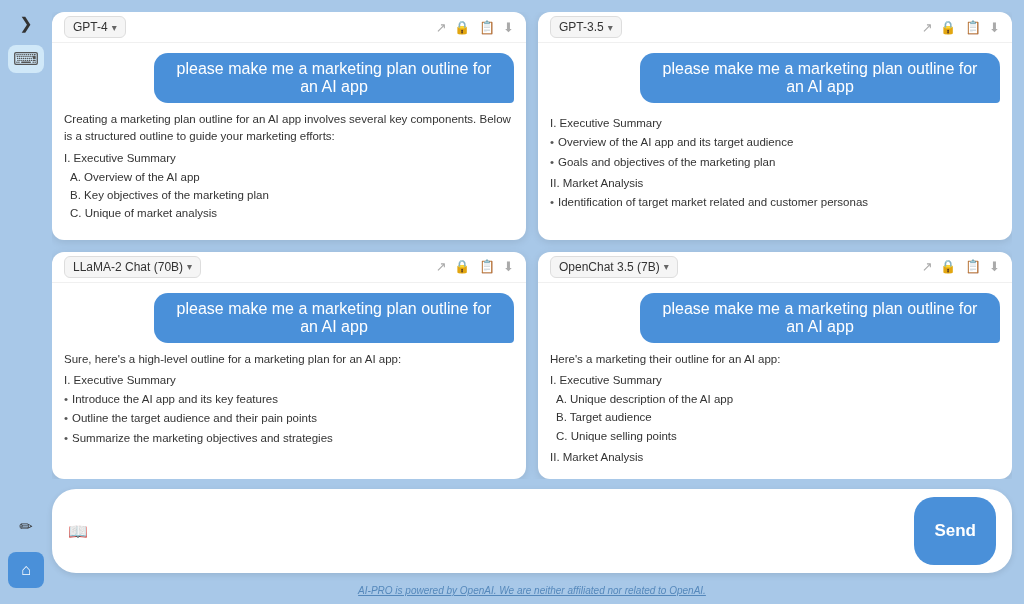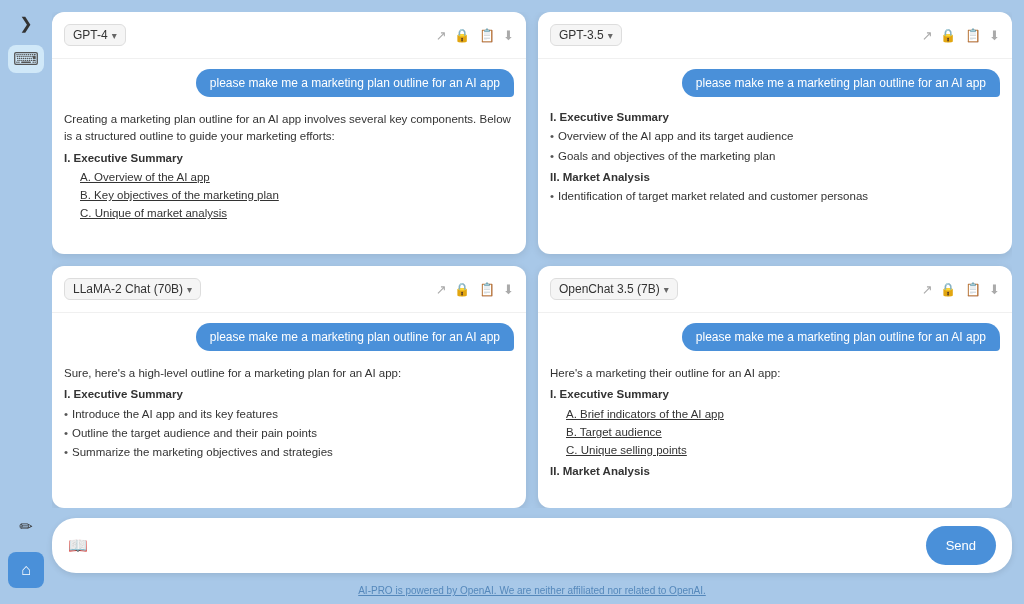--- a/index.html
+++ b/index.html
@@ -78,21 +78,21 @@
       border-radius: 12px;
       display: flex;
       flex-direction: column;
       overflow: hidden;
       box-shadow: 0 2px 8px rgba(0,0,0,0.1);
     }
     .panel-header {
       display: flex;
       align-items: center;
       justify-content: space-between;
-      padding: 12px 12px;
+      padding: 4px 12px;
       border-bottom: 1px solid #f0f0f0;
       flex-shrink: 0;
     }
     .model-selector {
       display: flex;
       align-items: center;
       gap: 4px;
       background: #f5f5f5;
       border: 1px solid #ddd;
       border-radius: 6px;
@@ -122,32 +122,32 @@
       gap: 8px;
     }
     .panel-body::-webkit-scrollbar { width: 4px; }
     .panel-body::-webkit-scrollbar-thumb { background: #ccc; border-radius: 2px; }
     .user-bubble {
       align-self: flex-end;
       background: #4a90d9;
       color: white;
       border-radius: 14px 14px 4px 14px;
       padding: 7px 14px;
-      font-size: 12px;
+      font-size: 16px;
       max-width: 80%;
       text-align: center;
     }
     .ai-response {
       font-size: 11.5px;
       color: #333;
       line-height: 1.5;
     }
-    .ai-response .intro { margin-bottom: 4px; margin-top: 6px; }
-    .ai-response .section-title { font-weight: 700; margin: 4px 0 2px; }
-    .ai-response .sub-item { margin-left: 16px; margin-bottom: 1px; text-decoration: underline; }
+    .ai-response .intro { margin-bottom: 4px; }
+    .ai-response .section-title { font-weight: 400; margin: 4px 0 2px; }
+    .ai-response .sub-item { margin-left: 6px; margin-bottom: 1px; }
     .ai-response .bullet-item {
       display: flex;
       gap: 4px;
       margin-bottom: 2px;
     }
     .ai-response .bullet-item::before {
       content: '•';
       color: #555;
       flex-shrink: 0;
     }
@@ -175,32 +175,33 @@
       outline: none;
       font-size: 13px;
       color: #333;
       background: transparent;
     }
     .send-btn {
       background: #4a90d9;
       color: white;
       border: none;
       border-radius: 20px;
-      padding: 12px 20px;
-      font-size: 13px;
-      font-weight: 400;
+      padding: 24px 20px;
+      font-size: 17px;
+      font-weight: 700;
       cursor: pointer;
     }
     .footer {
       text-align: center;
       padding: 4px 0 8px;
       font-size: 10px;
       color: #5588bb;
       text-decoration: underline;
       cursor: pointer;
+      font-style: italic;
     }
   </style>
 </head>
 <body>
 
 <div class="sidebar">
   <div class="sidebar-chevron">❯</div>
   <div class="sidebar-icon-box">⌨</div>
   <div class="sidebar-bottom">
     <div class="sidebar-btn edit">✏</div>
@@ -293,21 +294,21 @@
             <span class="panel-action-icon">🔒</span>
             <span class="panel-action-icon">📋</span>
             <span class="panel-action-icon">⬇</span>
           </div>
         </div>
         <div class="panel-body">
           <div class="user-bubble">please make me a marketing plan outline for an AI app</div>
           <div class="ai-response">
             <div class="intro">Here's a marketing their outline for an AI app:</div>
             <div class="section-title">I. Executive Summary</div>
-            <div class="sub-item">A. Brief indicators of the AI app</div>
+            <div class="sub-item">A. Unique description of the AI app</div>
             <div class="sub-item">B. Target audience</div>
             <div class="sub-item">C. Unique selling points</div>
             <div class="section-title">II. Market Analysis</div>
           </div>
         </div>
       </div>
     </div>
 
   <div class="input-area">
     <div class="input-bar">

